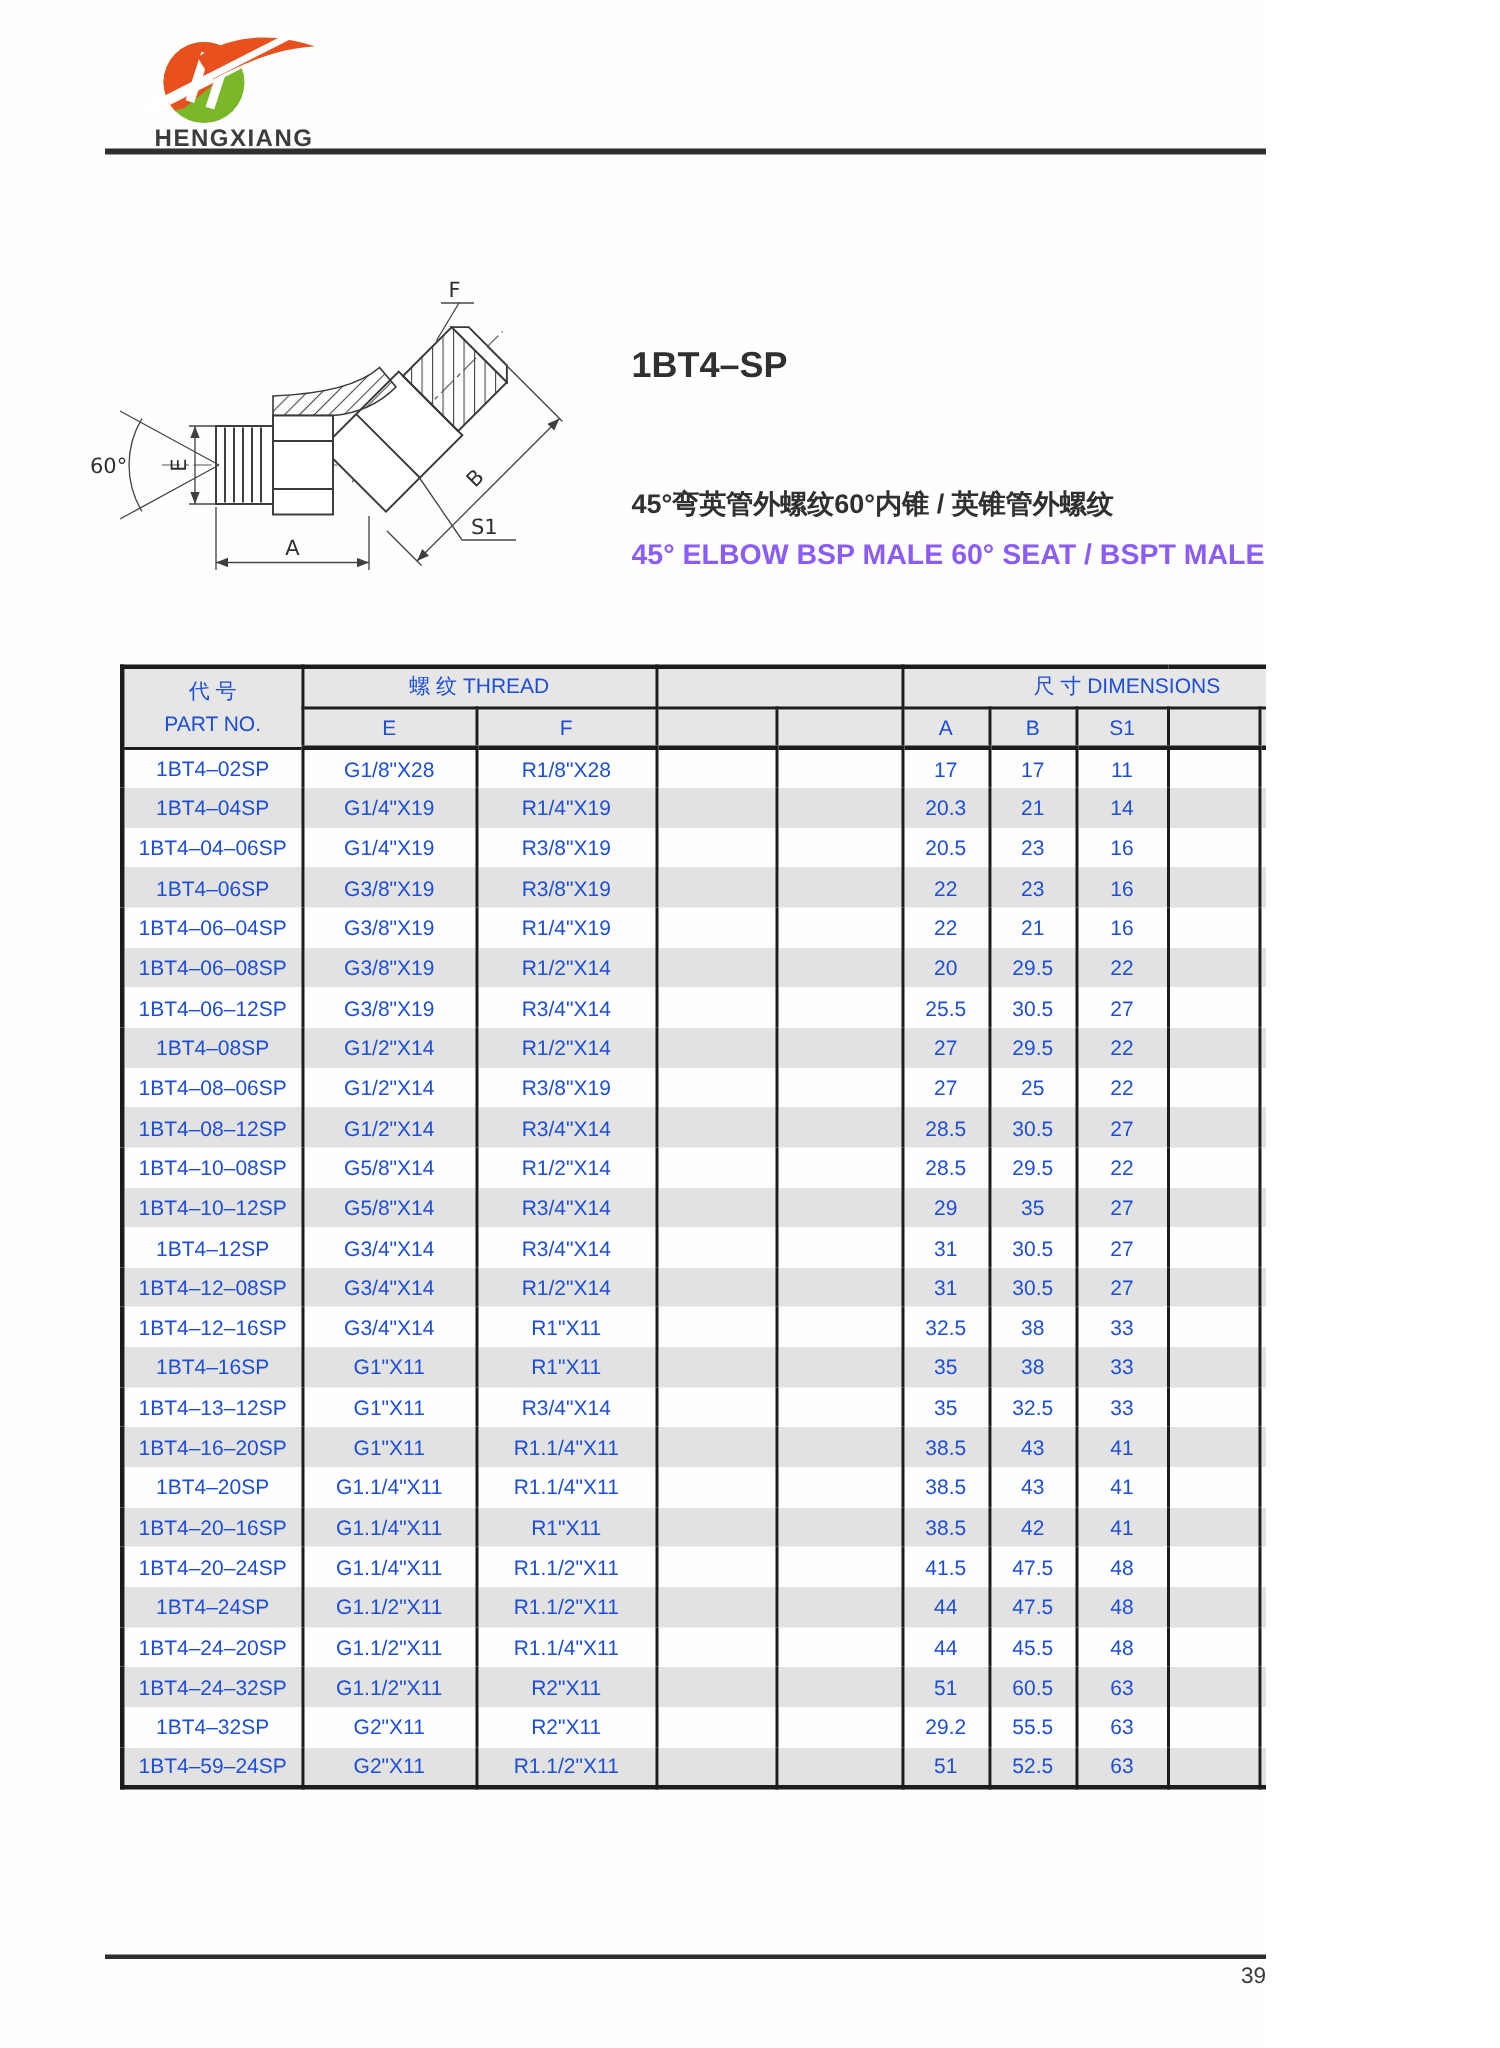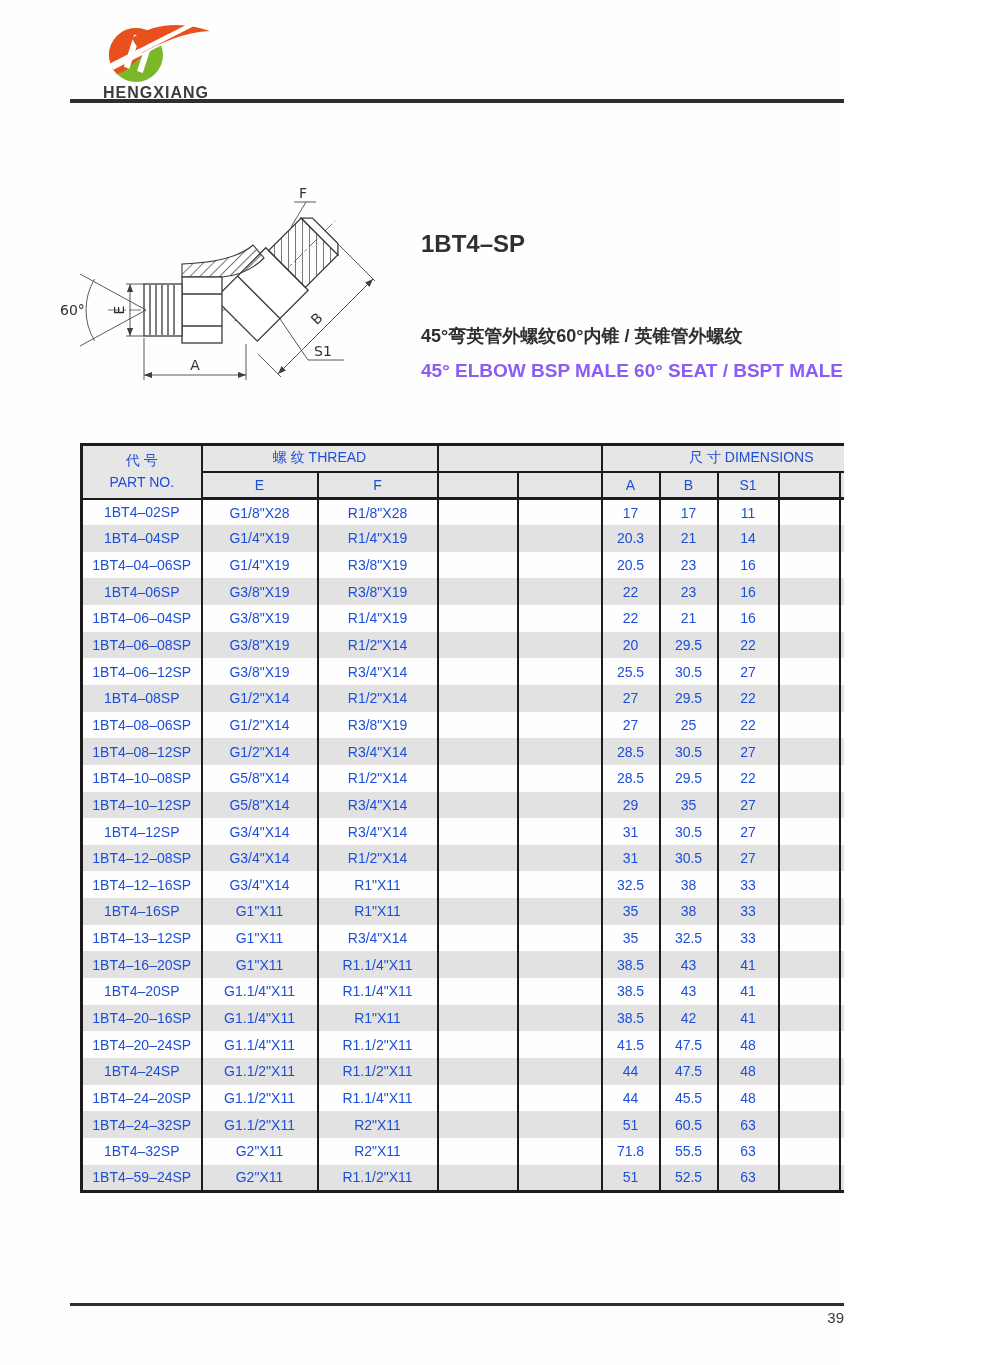--- a/index.html
+++ b/index.html
@@ -474,21 +474,21 @@
       <td>63</td>
       <td></td>
       <td></td>
     </tr>
         <tr>
       <td>1BT4–32SP</td>
       <td>G2"X11</td>
       <td>R2"X11</td>
       <td></td>
       <td></td>
-      <td>71.8</td>
+      <td>29.2</td>
       <td>55.5</td>
       <td>63</td>
       <td></td>
       <td></td>
     </tr>
         <tr class="stripe">
       <td>1BT4–59–24SP</td>
       <td>G2"X11</td>
       <td>R1.1/2"X11</td>
       <td></td>

